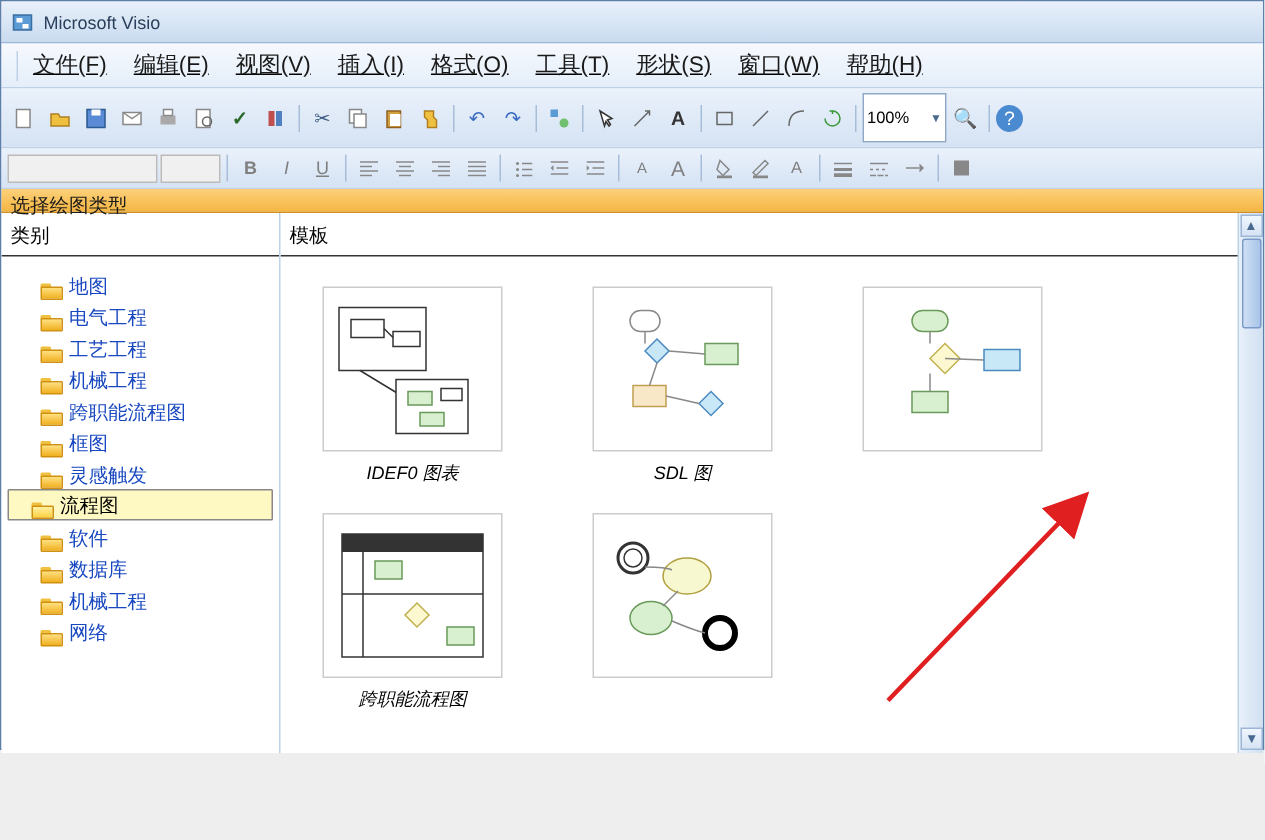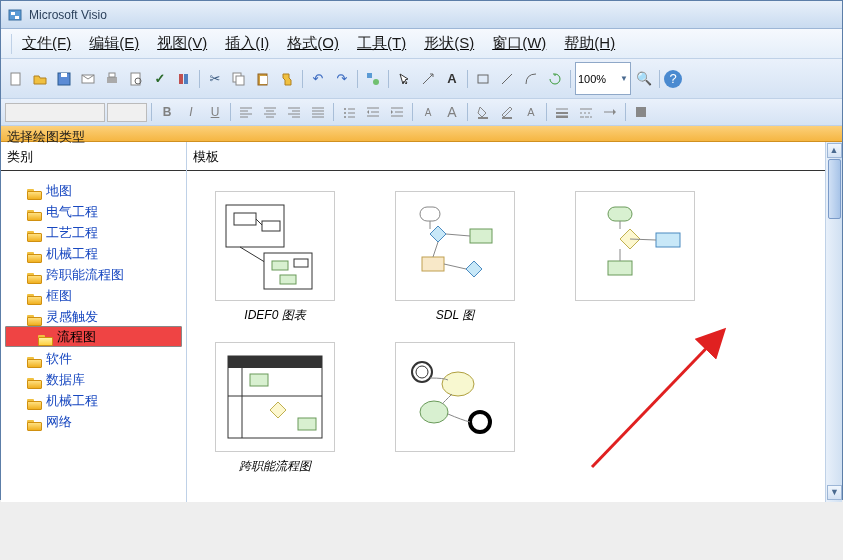--- a/index.html
+++ b/index.html
@@ -27,21 +27,21 @@
 .sizebox { width: 40px; height: 19px; background: #f0f0f0; border: 1px solid #bbb; }
 .fmtbtn { width: 22px; height: 20px; display: flex; align-items: center; justify-content: center; font-size: 12px; color: #808080; }
 
 .orange-bar { height: 16px; background: linear-gradient(#fcd07a, #f5b642); border-bottom: 1px solid #d09020; padding: 2px 6px; font-size: 13px; color: #1a1a1a; }
 
 .content { display: flex; height: 360px; background: #fff; }
 .cat-panel { width: 186px; border-right: 1px solid #bfd1e7; overflow-y: auto; }
 .cat-header { font-size: 13px; padding: 6px 6px 4px 6px; border-bottom: 1px solid #333; margin-bottom: 8px; }
 .cat-list { padding: 0 4px; }
 .cat-item { display: flex; align-items: flex-end; height: 21px; padding-left: 22px; font-size: 13px; color: #1848c0; cursor: pointer; }
-.cat-item.selected { background: #ef4444; border: 1px solid #888; border-radius: 1px; color: #000; padding-left: 32px; }
+.cat-item.selected { background: #fef9c3; border: 1px solid #888; border-radius: 1px; color: #000; padding-left: 15px; }
 .folder-icon { width: 15px; height: 12px; margin-right: 4px; position: relative; }
 .folder-icon::before { content: ""; position: absolute; top: 1px; left: 0; width: 7px; height: 3px; background: #f0c040; border-radius: 1px 1px 0 0; }
 .folder-icon::after { content: ""; position: absolute; top: 3px; left: 0; width: 15px; height: 9px; background: linear-gradient(#ffe080, #f0b020); border-radius: 1px; border: 1px solid #d09010; box-sizing: border-box; }
 .folder-icon.open::after { background: linear-gradient(#fff0a0, #ffd040); }
 
 .tpl-panel { flex: 1; overflow: auto; position: relative; }
 .tpl-header { font-size: 13px; padding: 6px 6px 4px 6px; border-bottom: 1px solid #333; }
 .tpl-grid { padding: 20px 18px; display: flex; flex-wrap: wrap; gap: 18px 40px; font-style: italic; }
 .tpl-item { width: 140px; text-align: center; cursor: pointer; }
 .thumb { width: 120px; height: 110px; background: #fff; border: 1px solid #ccc; margin: 0 auto 6px; display: flex; align-items: center; justify-content: center; }

